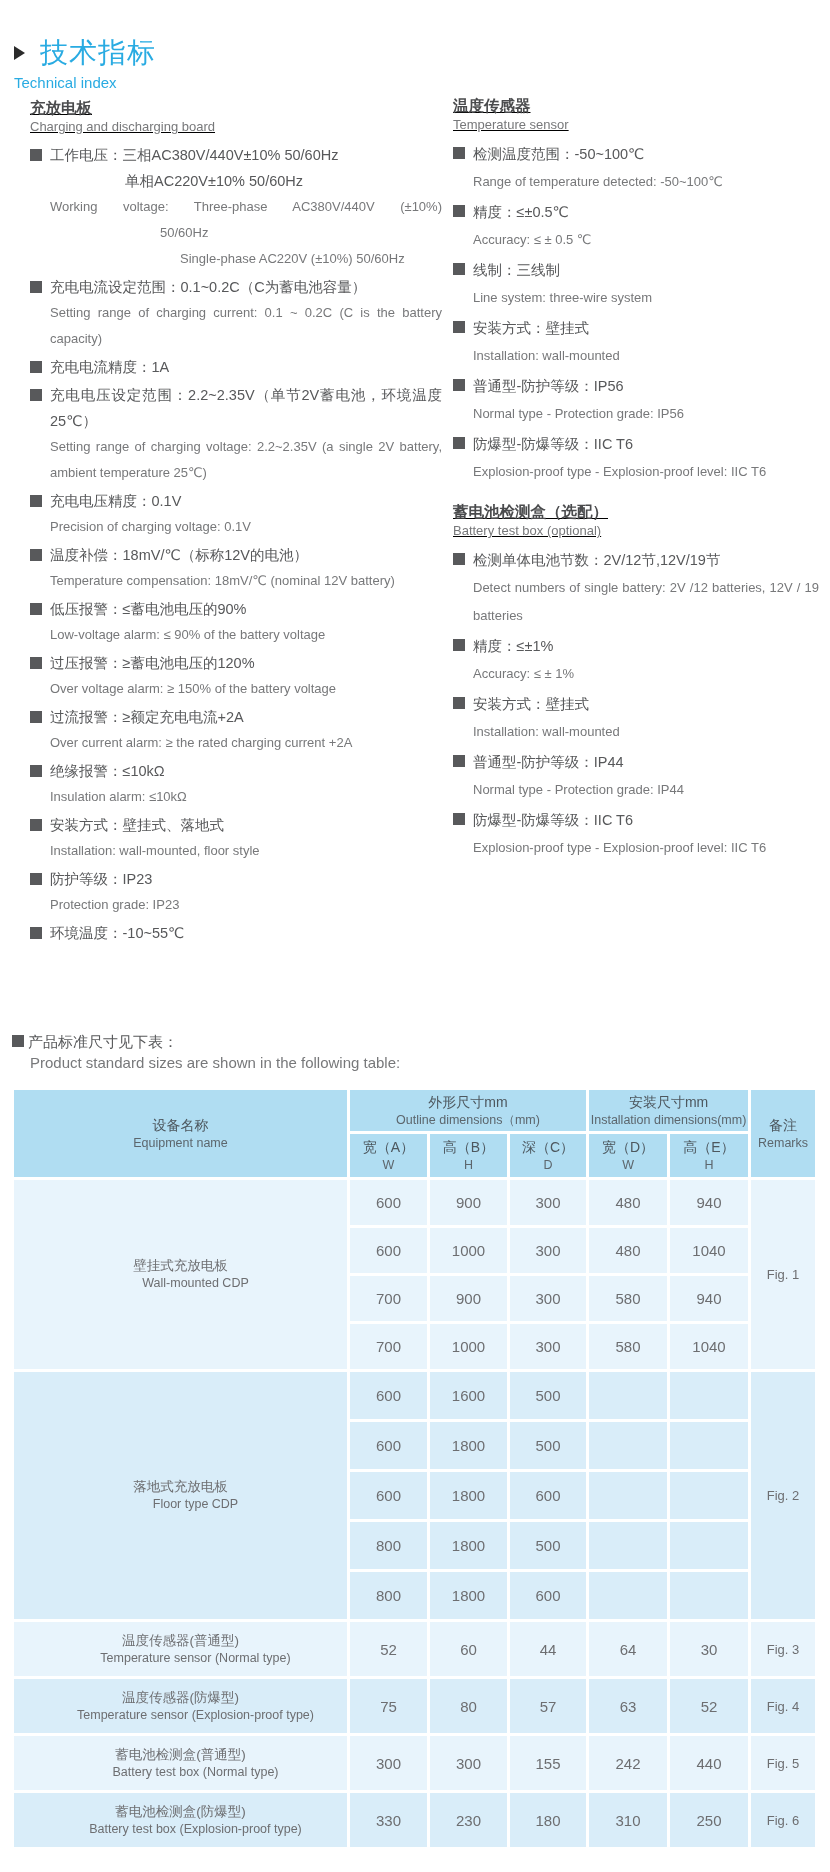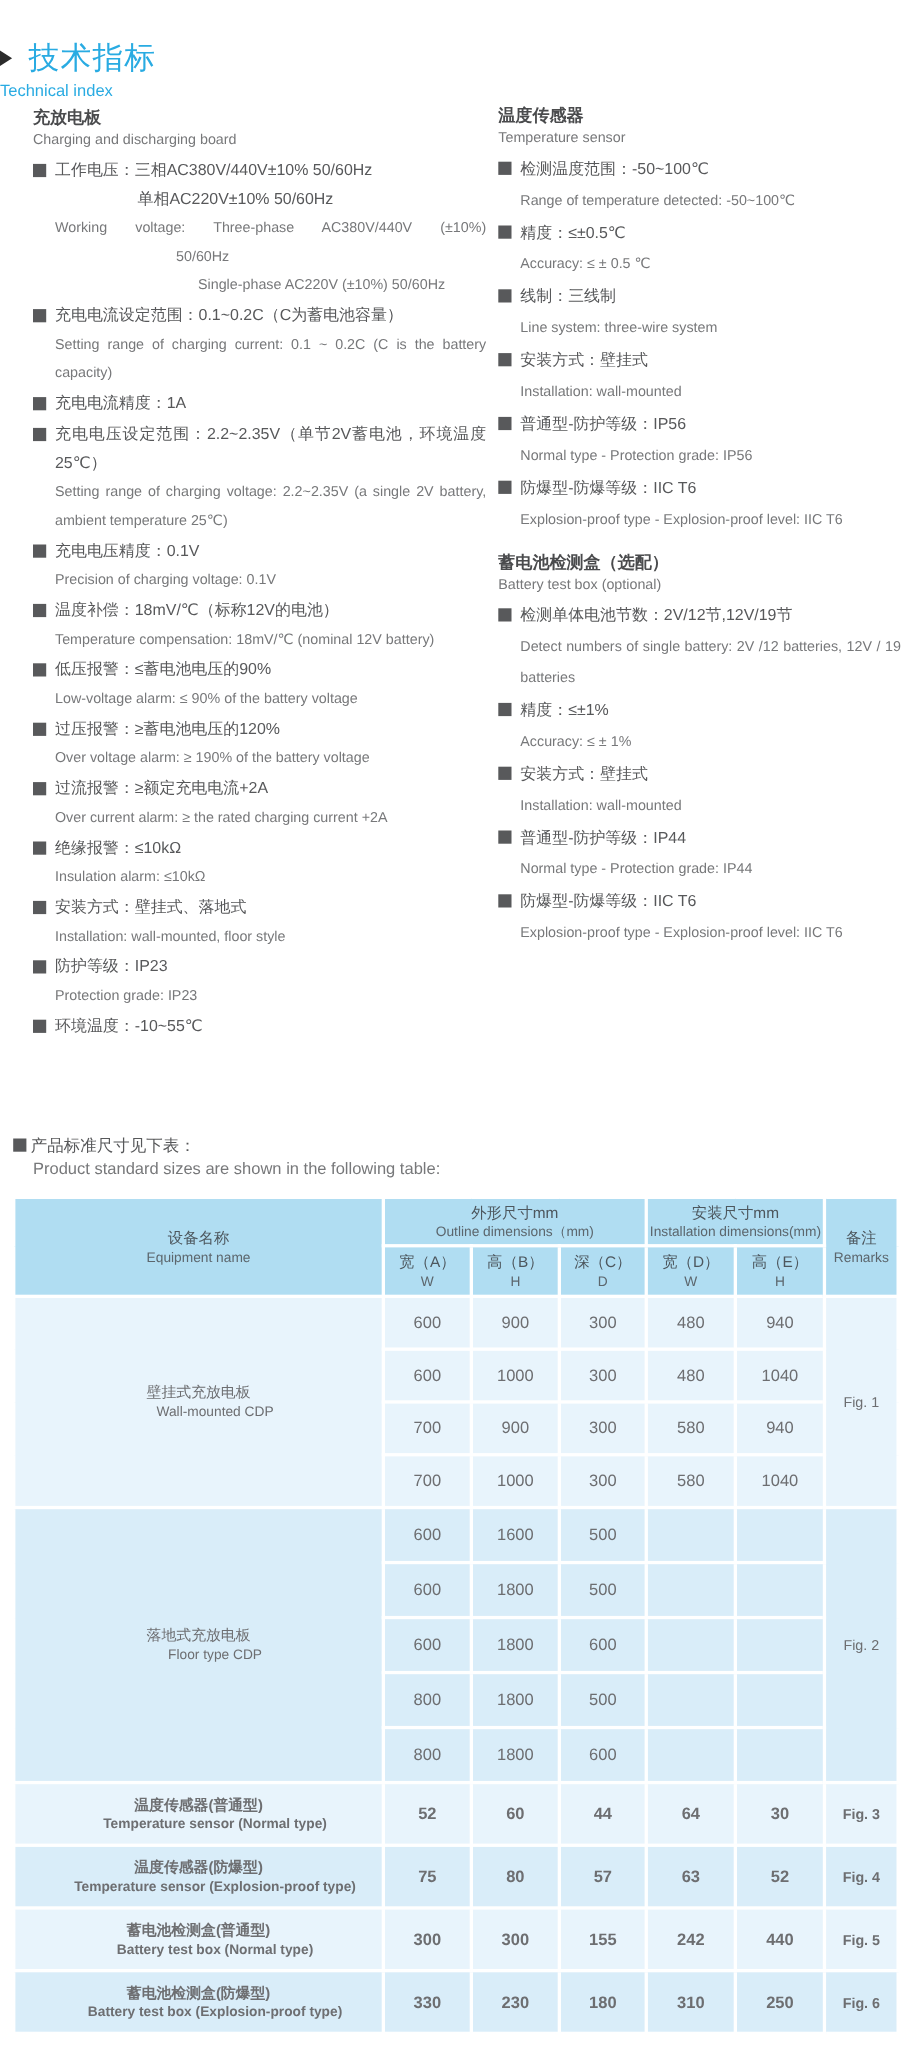--- a/index.html
+++ b/index.html
@@ -4,33 +4,33 @@
 <style>
   :root{
     --accent:#29abe2; --th-bg:#b0ddf2; --row-light:#e8f4fc; --row-dark:#d9edf9;
     --zh:#57585a; --en:#77787a; --tbl:#6d6e71;
   }
   *{margin:0;padding:0;box-sizing:border-box;}
   html,body{background:#fff;}
   .page{position:relative;width:830px;height:1872px;background:#fff;overflow:hidden;
         font-family:"Liberation Sans","DejaVu Sans",sans-serif;}
   
-  .doc-header{position:absolute;left:0;top:34px;}
+  .doc-header{position:absolute;left:14px;top:34px;}
   .arrow{position:absolute;left:0;top:12px;width:0;height:0;
          border-left:11px solid #2b2b2b;border-top:7px solid transparent;border-bottom:7px solid transparent;}
   .doc-header h1{margin-left:26px;font-size:28px;font-weight:500;color:var(--accent);letter-spacing:1px;}
   .doc-header .subtitle{margin-top:2px;font-size:15px;color:var(--accent);}
   
   .col{position:absolute;}
   .col-left{left:30px;top:98px;width:412px;}
   .col-right{left:453px;top:96px;width:366px;}
   .col-left .spec-item{line-height:26px;}
   .col-right .spec-item{line-height:28px;}
   .spec-section + .spec-section{margin-top:16px;}
-  .sec-head{margin-bottom:6px;}
+  .sec-head{margin-bottom:6px;text-decoration:underline;}
   .sec-zh{font-size:15.5px;font-weight:bold;color:#4a4b4d;line-height:20px;}
   .sec-en{font-size:13px;color:var(--en);line-height:18px;}
   .spec-item{margin-bottom:2px;}
   .zh{position:relative;padding-left:20px;font-size:14.5px;color:var(--zh);text-align:justify;}
   .bullet{position:absolute;left:0;top:7px;width:12px;height:12px;background:#58595b;}
   .en{padding-left:20px;font-size:13px;color:var(--en);}
   .en.just{text-align:justify;}
   .en.spread{text-align:justify;text-align-last:justify;}
   
   .table-note{position:absolute;left:12px;top:1031px;width:600px;}
@@ -42,21 +42,21 @@
   .size-table th,.size-table td{border:3px solid #fff;text-align:center;vertical-align:middle;}
   .size-table th{background:var(--th-bg);font-weight:normal;color:#505a61;}
   .th-zh{font-size:14px;line-height:19px;color:#4d575e;}
   .th-en{font-size:12.5px;line-height:16px;color:#5c666d;}
   tr.head1{height:44px;} tr.head2{height:46px;}
   td.cell-light{background:var(--row-light);} td.cell-dark{background:var(--row-dark);}
   td.num{font-size:15px;color:var(--tbl);}
   td.name .name-zh{font-size:13.5px;color:var(--tbl);line-height:18px;}
   td.name .name-en{font-size:12.5px;color:var(--tbl);line-height:17px;padding-left:30px;}
   td.remark{font-size:13px;color:var(--tbl);}
-  tr.rh48{height:48px;} tr.rh50{height:50px;} tr.rh57{height:57px;font-weight:bold;}
+  tr.rh48{height:48px;} tr.rh50{height:50px;} tr.rh57{height:57px;}
 </style>
 </head>
 <body>
 
 <div class="page">
 
   <div class="doc-header">
     <span class="arrow"></span>
     <h1>技术指标</h1>
     <div class="subtitle">Technical index</div>
@@ -93,21 +93,21 @@
         <div class="spec-item">
           <div class="zh"><span class="bullet"></span>温度补偿：18mV/℃（标称12V的电池）</div>
           <div class="en just">Temperature compensation: 18mV/℃ (nominal 12V battery)</div>
         </div>
         <div class="spec-item">
           <div class="zh"><span class="bullet"></span>低压报警：≤蓄电池电压的90%</div>
           <div class="en just">Low-voltage alarm: ≤ 90% of the battery voltage</div>
         </div>
         <div class="spec-item">
           <div class="zh"><span class="bullet"></span>过压报警：≥蓄电池电压的120%</div>
-          <div class="en just">Over voltage alarm: ≥ 190% of the battery voltage</div>
+          <div class="en just">Over voltage alarm: ≥ 150% of the battery voltage</div>
         </div>
         <div class="spec-item">
           <div class="zh"><span class="bullet"></span>过流报警：≥额定充电电流+2A</div>
           <div class="en just">Over current alarm: ≥ the rated charging current +2A</div>
         </div>
         <div class="spec-item">
           <div class="zh"><span class="bullet"></span>绝缘报警：≤10kΩ</div>
           <div class="en just">Insulation alarm: ≤10kΩ</div>
         </div>
         <div class="spec-item">

